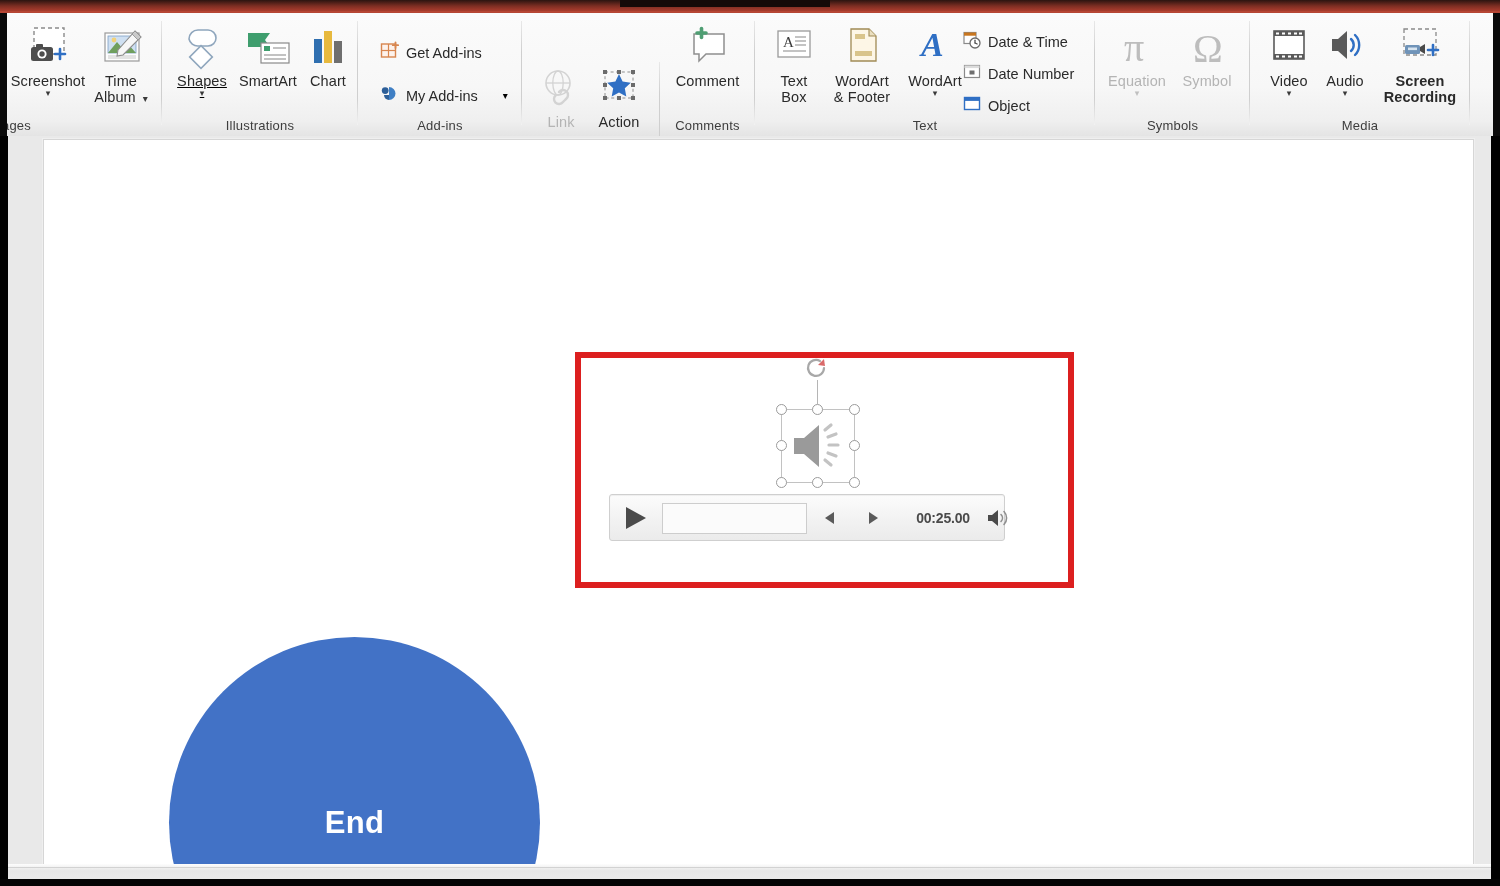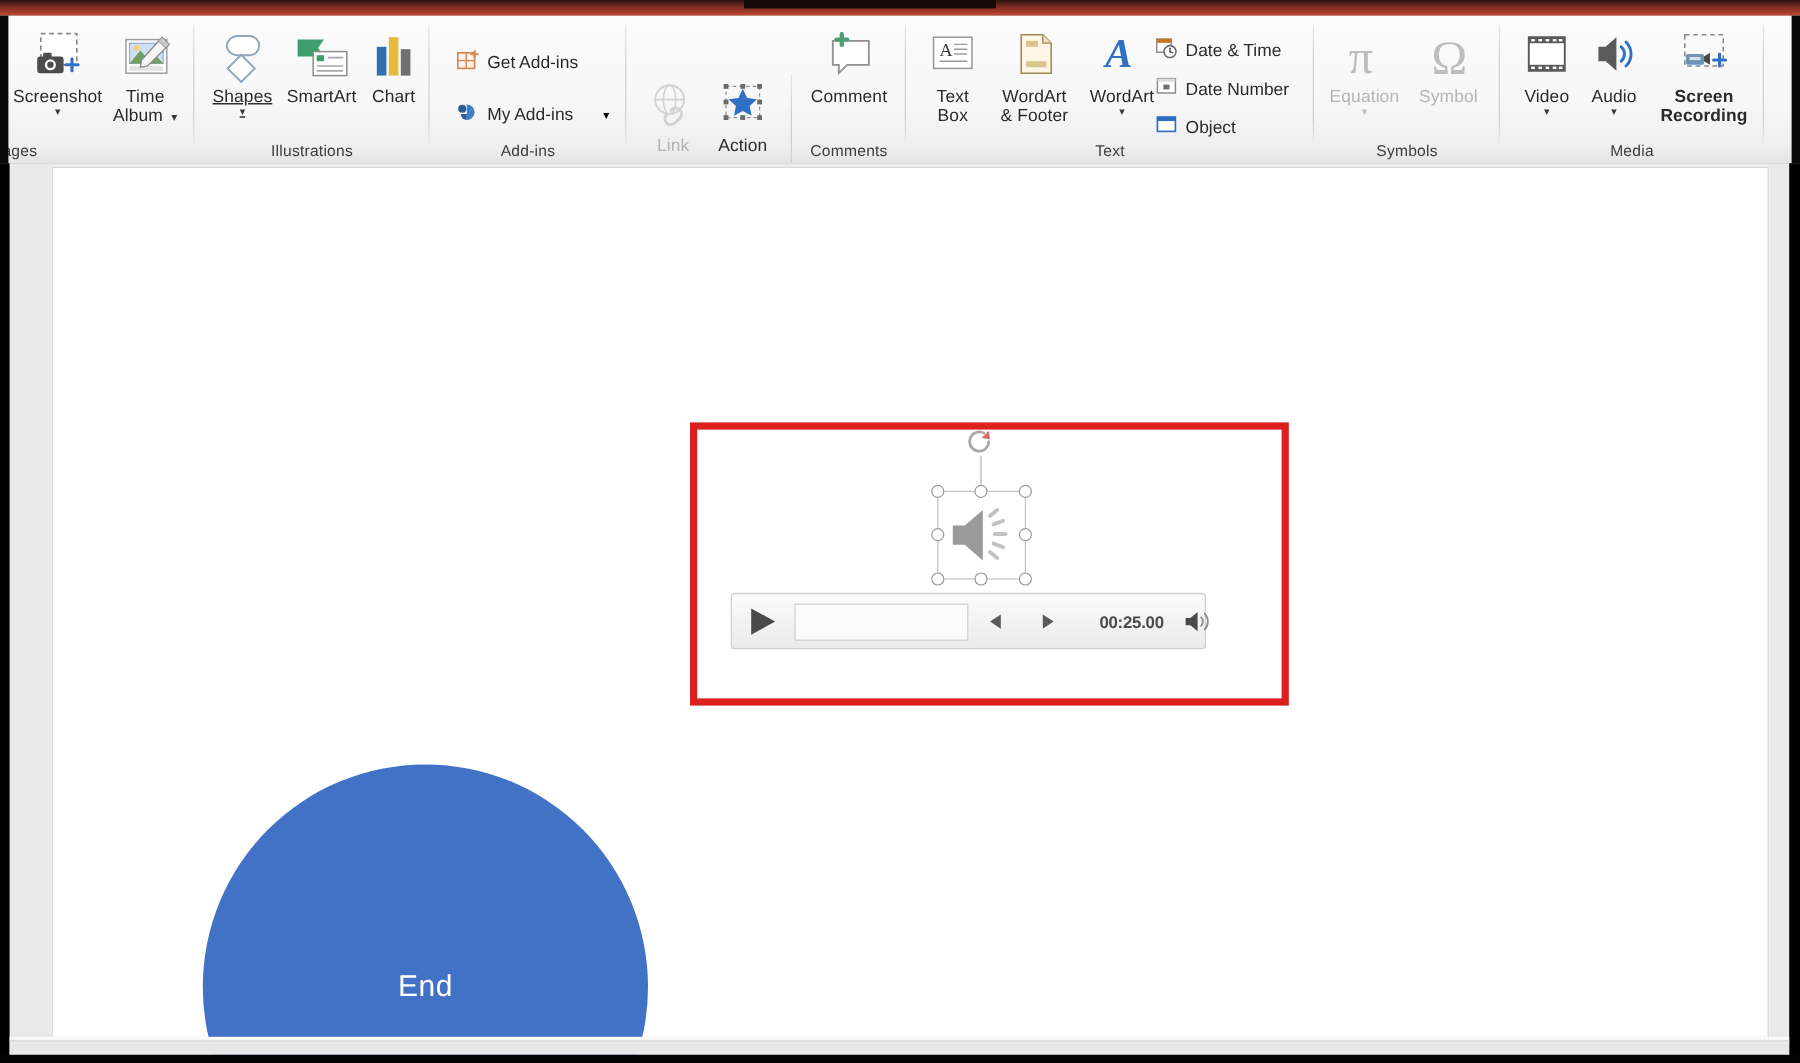--- a/index.html
+++ b/index.html
@@ -76,21 +76,21 @@
     border:1px solid #c2c2c2;box-sizing:border-box;}
   .handle{position:absolute;width:11px;height:11px;border-radius:50%;
     background:#fff;border:1.6px solid #9b9b9b;box-sizing:border-box;}
   .rot-stem{position:absolute;left:41px;top:-24px;width:1px;height:24px;background:#b5b5b5;}
   .rot-handle{position:absolute;left:27px;top:-48px;width:28px;height:28px;}
 
   
   .endcircle{position:absolute;left:125px;top:497px;width:371px;height:371px;
     border-radius:50%;background:#4272c6;
     display:flex;align-items:center;justify-content:center;}
-  .endcircle .etxt{font-size:25px;color:#fff;font-weight:normal;letter-spacing:.4px;}
+  .endcircle .etxt{font-size:31px;color:#fff;font-weight:bold;letter-spacing:.4px;}
 
   
   .below-slide{position:absolute;left:8px;top:864px;width:1483px;height:15px;
     background:linear-gradient(to bottom,#fdfdfd 0%,#f2f2f2 22%,#e6e6e6 45%,#e9e9e9 100%);}
   .below-slide .bl{position:absolute;left:0;top:3px;width:1483px;height:1px;background:#d2d2d2;}
 </style>
 </head>
 <body>
 
 <div id="app">

